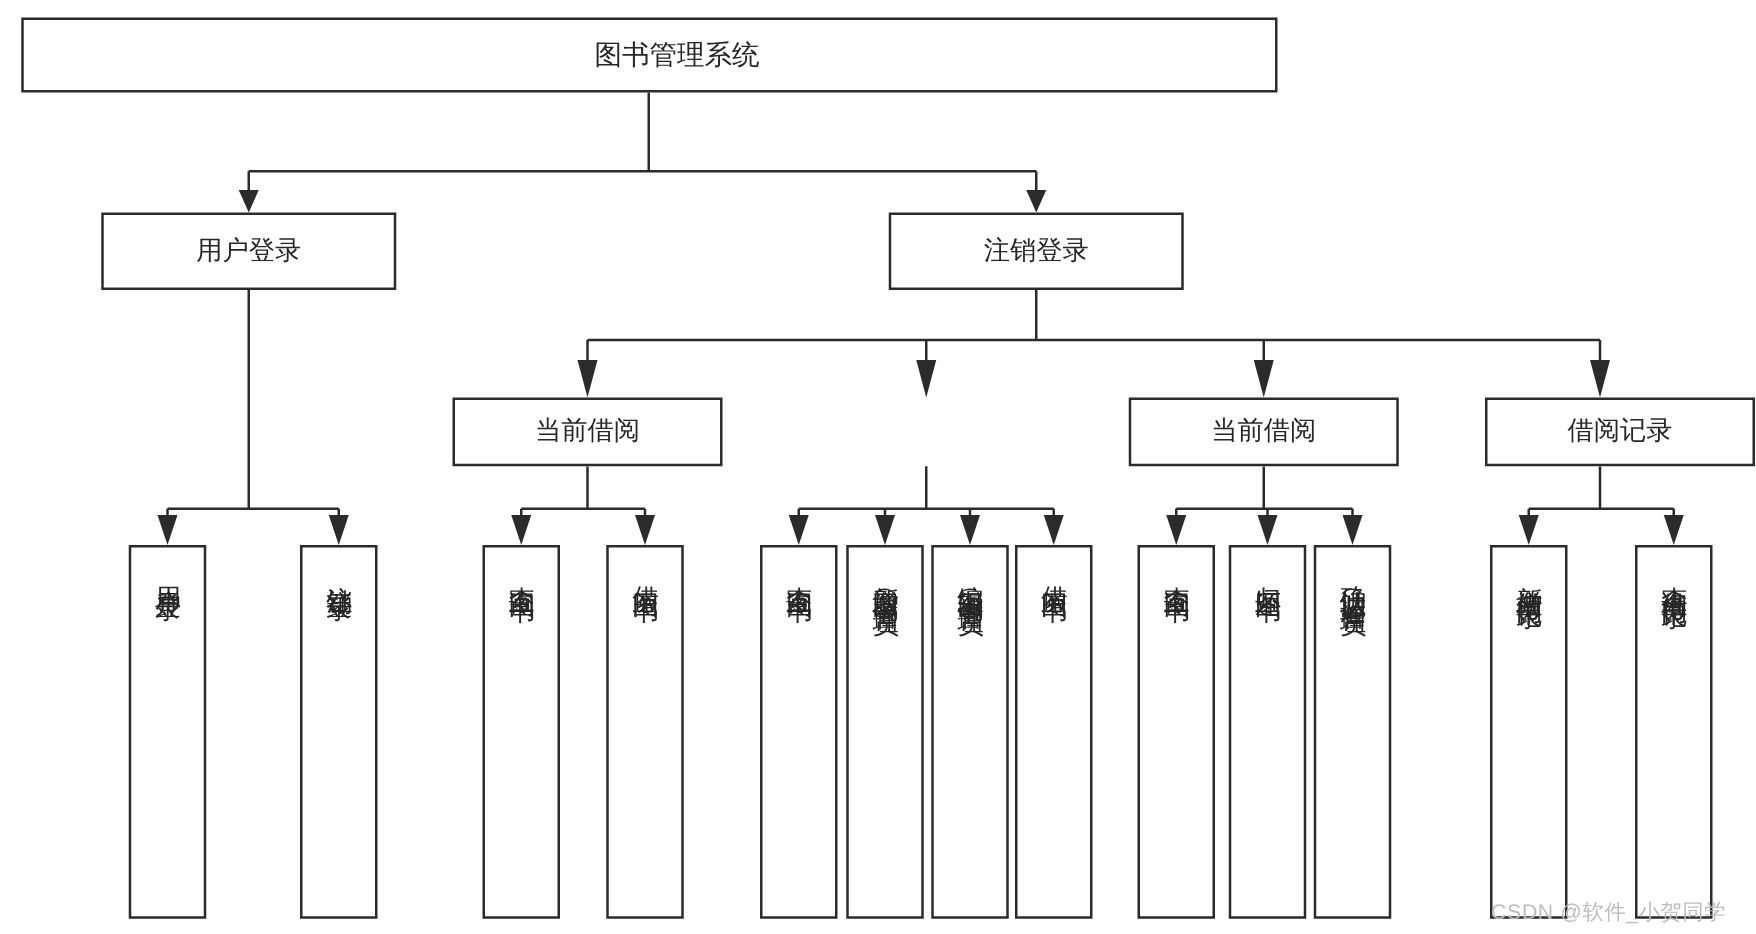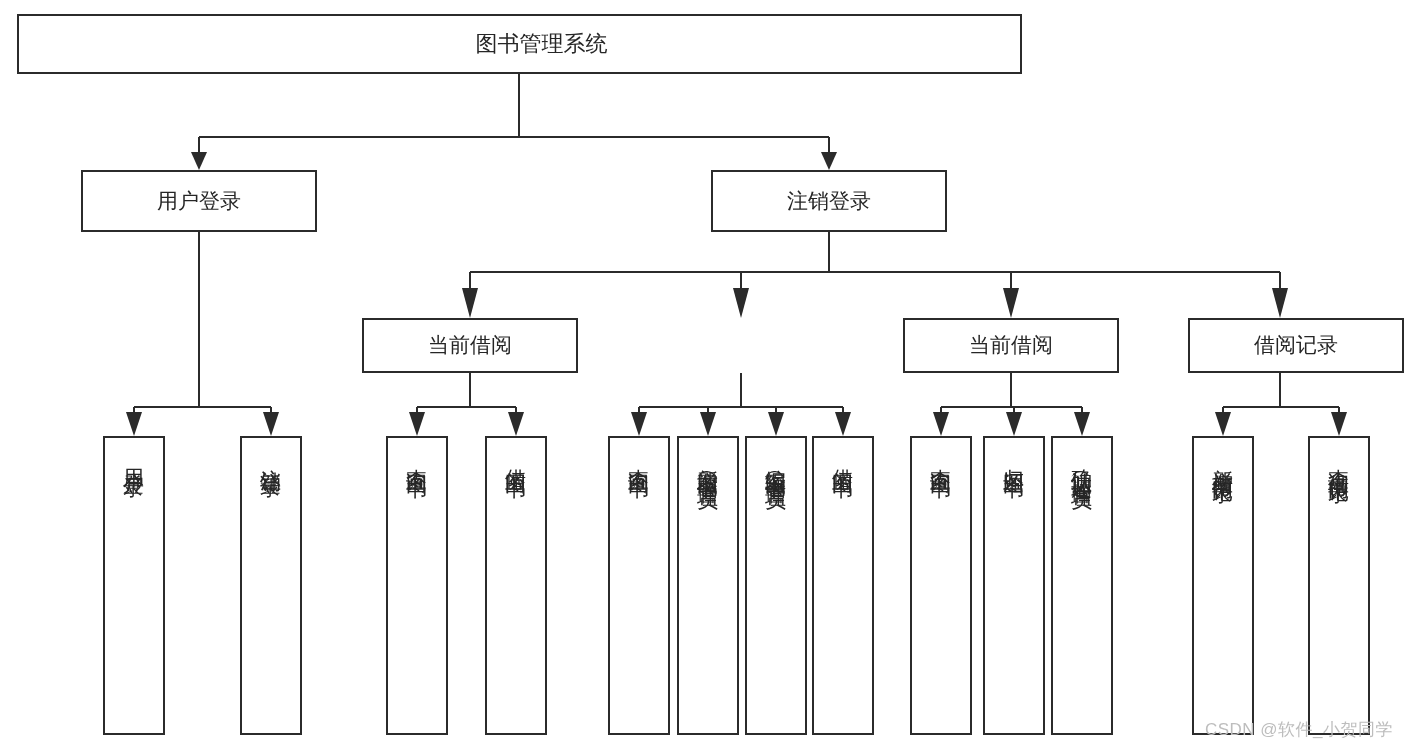--- a/index.html
+++ b/index.html
@@ -66,21 +66,21 @@
     stroke: #2b2b2b;
     stroke-width: 2;
     fill: none;
   }
   #wires polygon {
     fill: #2b2b2b;
   }
   
   #watermark {
     position: absolute;
-    right: 12px;
+    right: 24px;
     bottom: 6px;
     color: #bdbdbd;
     font-size: 17px;
     letter-spacing: 0.5px;
     user-select: none;
   }
 </style>
 </head>
 <body>
 

